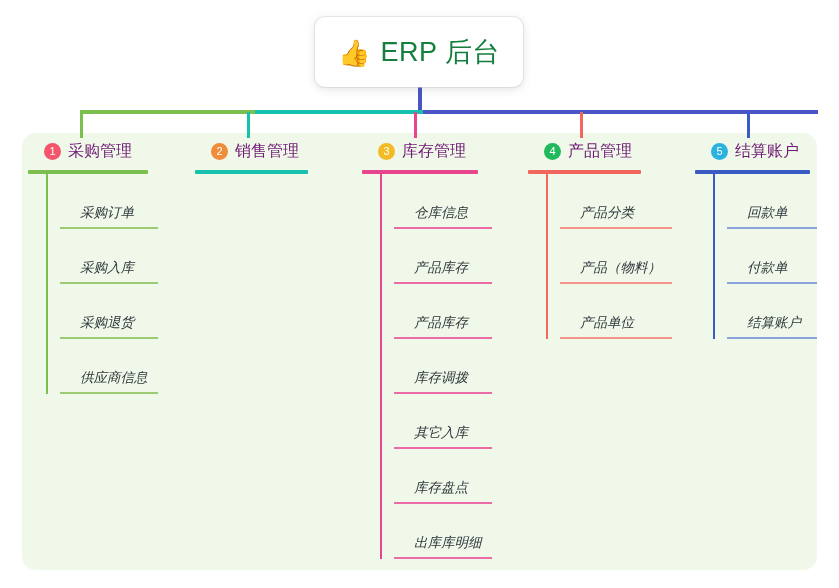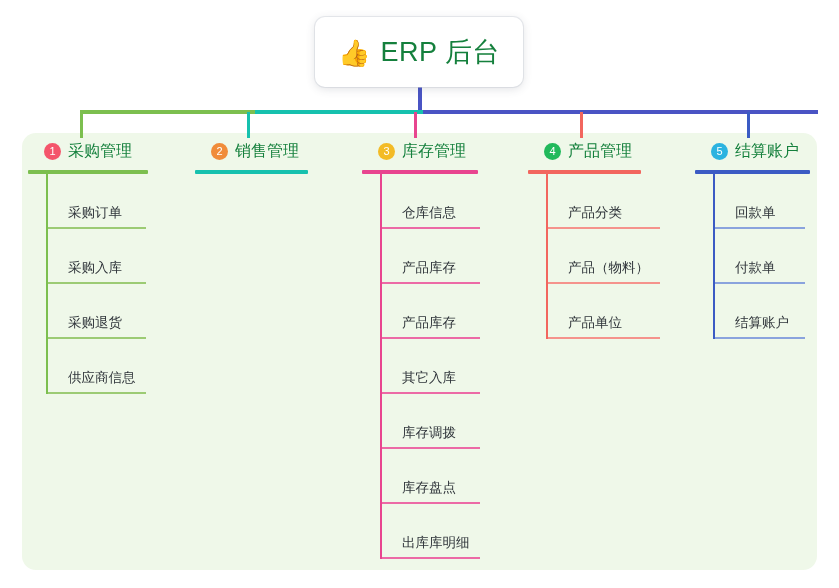--- a/index.html
+++ b/index.html
@@ -96,34 +96,35 @@
     border-radius: 50%;
     color: #ffffff;
     font-size: 11px;
     line-height: 17px;
     text-align: center;
     flex: 0 0 auto;
     font-family: "Liberation Sans", sans-serif;
   }
   .col-title {
     font-size: 16px;
-    color: #15803d;
+    color: #701a75;
     white-space: nowrap;
   }
   .head-rule {
     height: 4px;
     margin-top: 6px;
     border-radius: 1px;
   }
 
   
   .branch {
     position: relative;
     margin-left: 18px;
-    padding-left: 0;
+    padding-left: 12px;
+    font-style: italic;
   }
   .trunk {
     position: absolute;
     left: 0;
     top: 0;
     width: 2px;
   }
   .leaf {
     position: relative;
     height: 55px;
@@ -214,25 +215,25 @@
         </div>
         <div class="leaf">
           <span class="leaf-label">产品库存</span>
           <div class="leaf-rule" style="width: 98px; background: rgb(236, 106, 166);"></div>
         </div>
         <div class="leaf">
           <span class="leaf-label">产品库存</span>
           <div class="leaf-rule" style="width: 98px; background: rgb(236, 106, 166);"></div>
         </div>
         <div class="leaf">
+          <span class="leaf-label">库存调拨</span>
+          <div class="leaf-rule" style="width: 98px; background: rgb(236, 106, 166);"></div>
+        </div>
+        <div class="leaf">
           <span class="leaf-label">其它入库</span>
-          <div class="leaf-rule" style="width: 98px; background: rgb(236, 106, 166);"></div>
-        </div>
-        <div class="leaf">
-          <span class="leaf-label">库存调拨</span>
           <div class="leaf-rule" style="width: 98px; background: rgb(236, 106, 166);"></div>
         </div>
         <div class="leaf">
           <span class="leaf-label">库存盘点</span>
           <div class="leaf-rule" style="width: 98px; background: rgb(236, 106, 166);"></div>
         </div>
         <div class="leaf">
           <span class="leaf-label">出库库明细</span>
           <div class="leaf-rule" style="width: 98px; background: rgb(236, 106, 166);"></div>
         </div>

